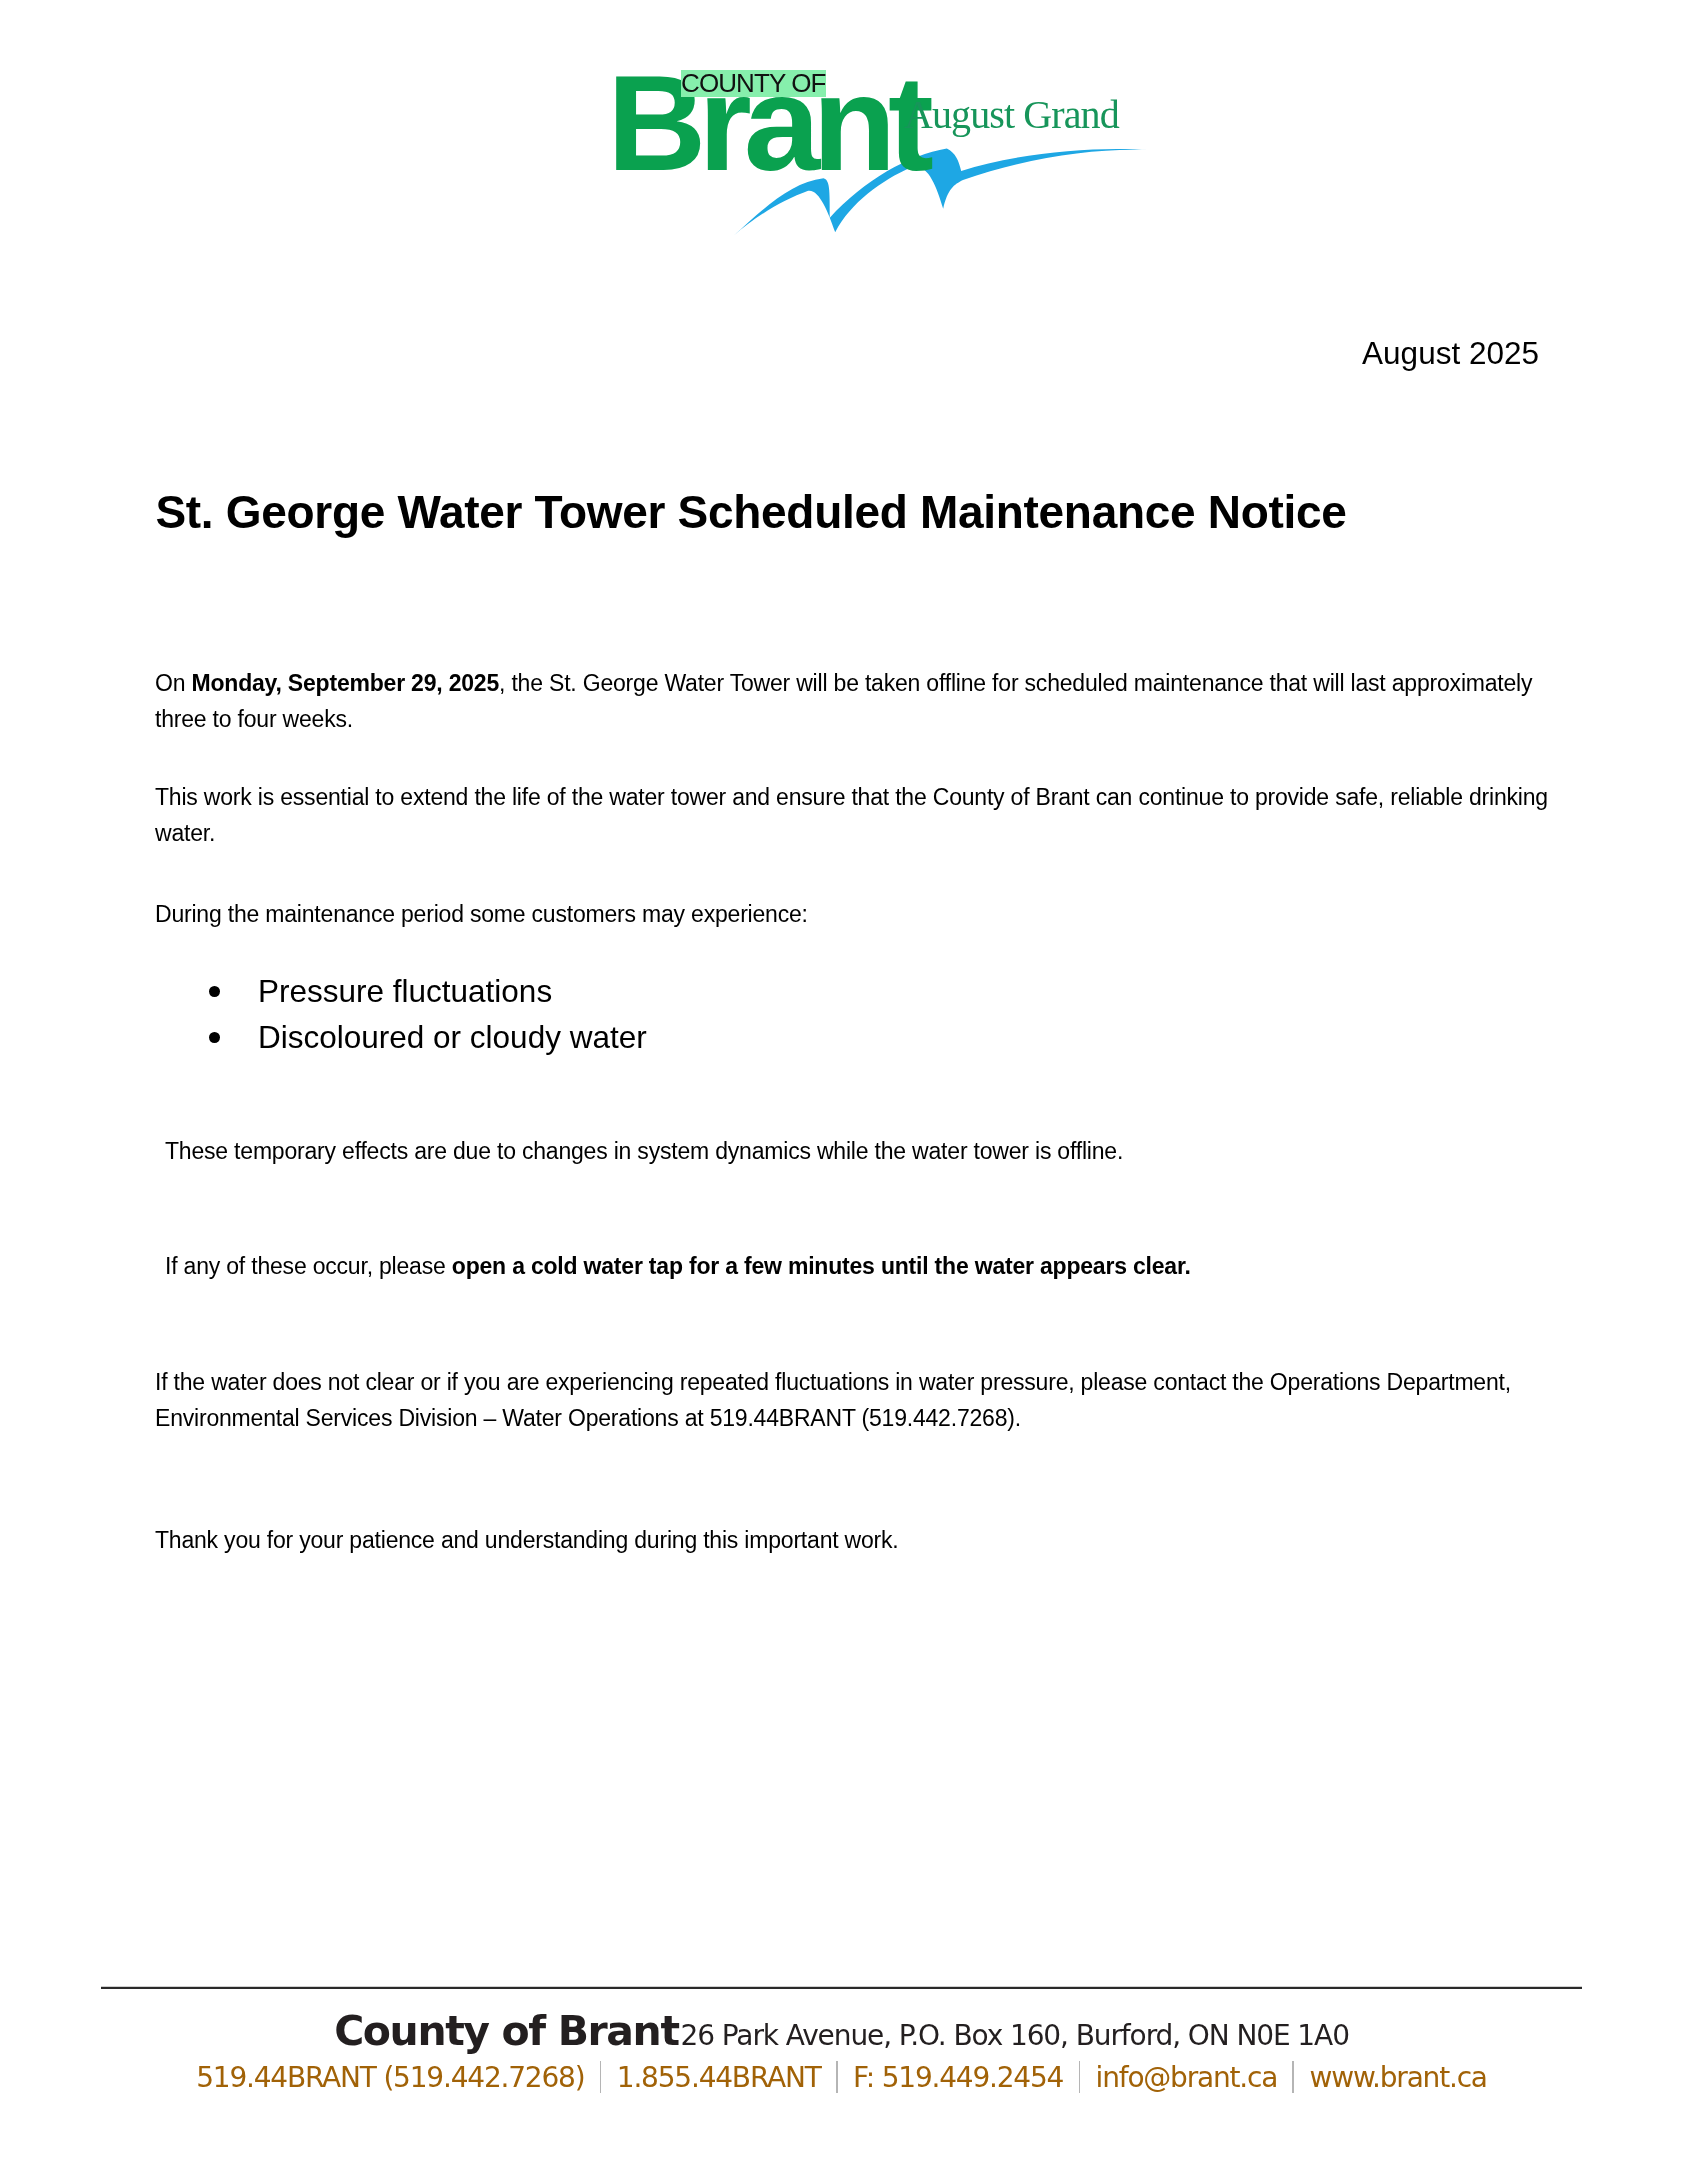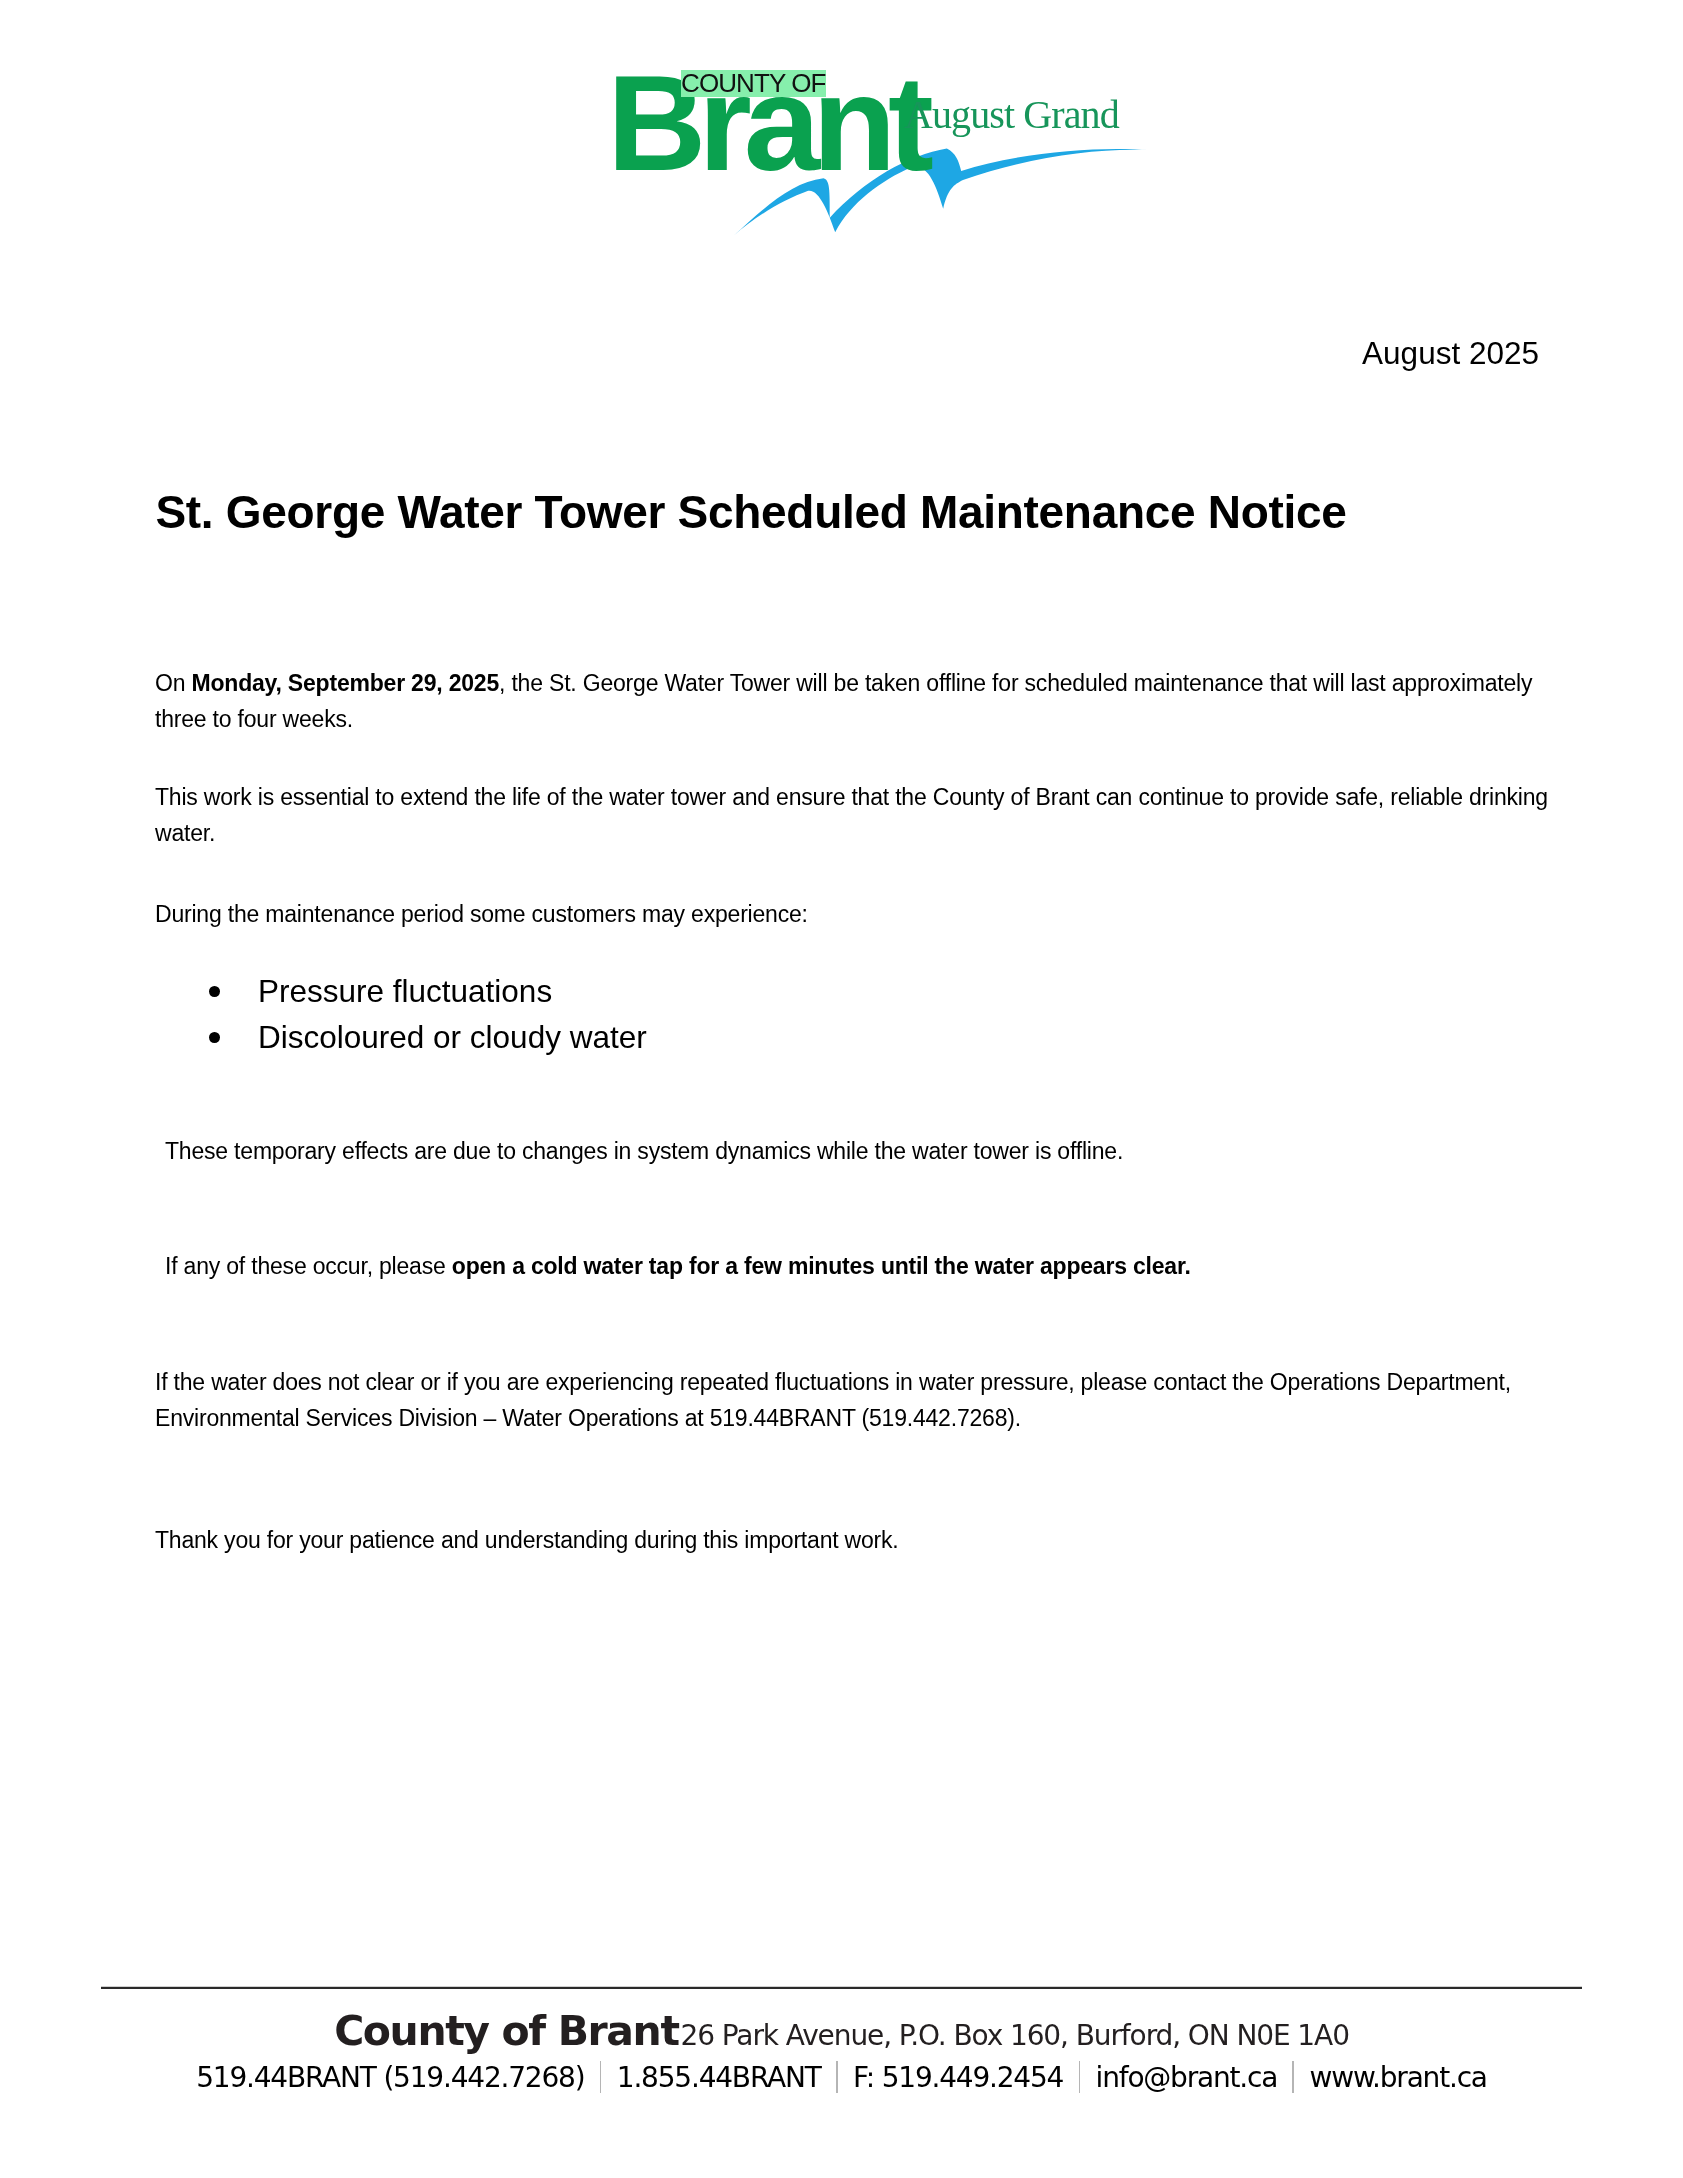--- a/index.html
+++ b/index.html
@@ -159,21 +159,21 @@
       letter-spacing: -1.1px;
       margin-left: 2px;
       vertical-align: baseline;
     }
     #footer-line2 {
       position: absolute;
       left: 0;
       width: 1683px;
       top: 2061px;
       text-align: center;
-      color: #000000;
+      color: #a16207;
       font-family: "DejaVu Sans", sans-serif;
       font-size: 28px;
       letter-spacing: -1.2px;
       white-space: nowrap;
     }
     #footer-line2 .sep {
       display: inline-block;
       width: 1.8px;
       height: 32px;
       background: #b5b5b5;

